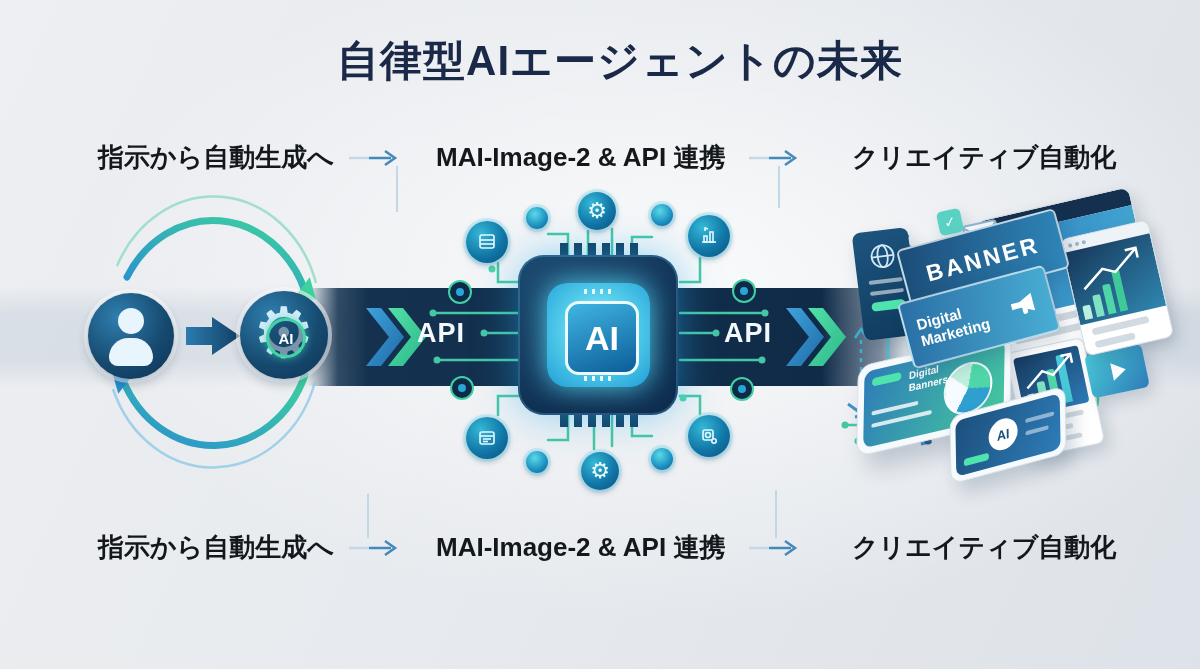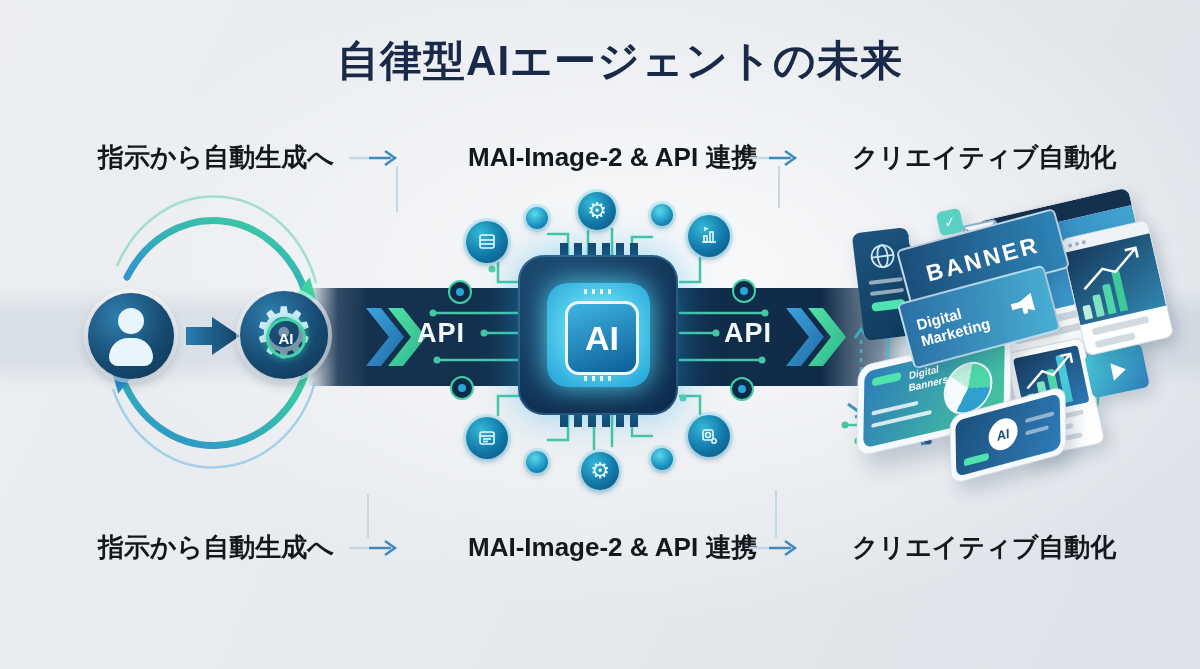--- a/index.html
+++ b/index.html
@@ -8,21 +8,21 @@
     background:radial-gradient(ellipse at 55% 42%,rgba(255,255,255,.8),rgba(255,255,255,0) 62%),
                linear-gradient(115deg,#edeff2 0%,#e7eaee 45%,#dde2e8 100%);padding-left:40px;}
   .abs{position:absolute;}
   
   .title{position:absolute;top:33px;left:0;width:100%;text-align:center;font-size:42px;font-weight:800;
     color:#1a2947;letter-spacing:1px;z-index:6;}
   .flow-row{position:absolute;left:0;width:100%;height:40px;z-index:6;}
   .flow-row.top{top:140px;}
   .flow-row.bottom{top:530px;}
   .flow-label{position:absolute;top:0;font-size:26px;font-weight:800;color:#14171b;white-space:nowrap;}
-  .fl1{left:98px;}.fl2{left:468px;}.fl3{left:852px;}
+  .fl1{left:98px;}.fl2{left:436px;}.fl3{left:852px;}
   .flow-arrow{position:absolute;top:8px;}
   .fa1{left:347px;}.fa2{left:747px;}
   .vline{position:absolute;width:2px;background:#c2d8e6;z-index:2;}
   
   .mid-strip{position:absolute;left:0;top:286px;width:1200px;height:102px;z-index:0;
     background:linear-gradient(180deg,rgba(160,178,196,0),rgba(160,178,196,.25) 28%,rgba(160,178,196,.25) 72%,rgba(160,178,196,0));}
   .band{position:absolute;left:308px;top:288px;width:597px;height:98px;z-index:1;
     background:linear-gradient(90deg,rgba(20,50,80,0) 0%,rgba(18,48,78,.85) 5%,#143250 10%,#0f2b48 86%,rgba(15,43,72,.45) 96%,rgba(15,43,72,0) 100%);}
   .svg-layer{position:absolute;left:0;top:0;z-index:2;}
   

